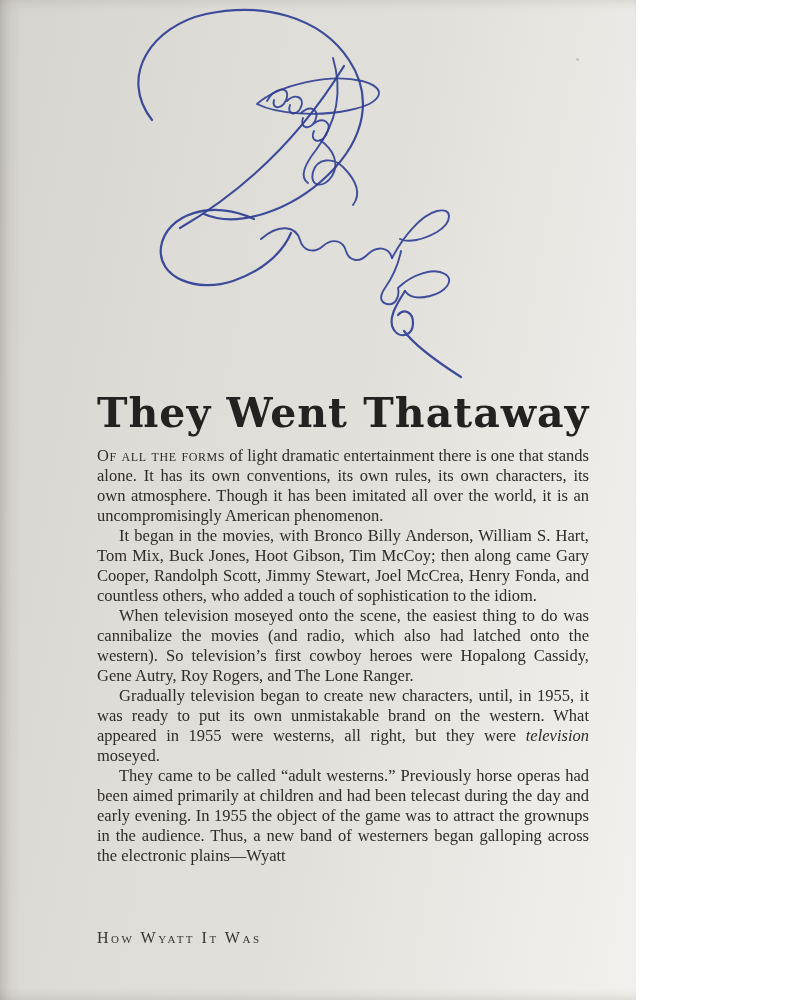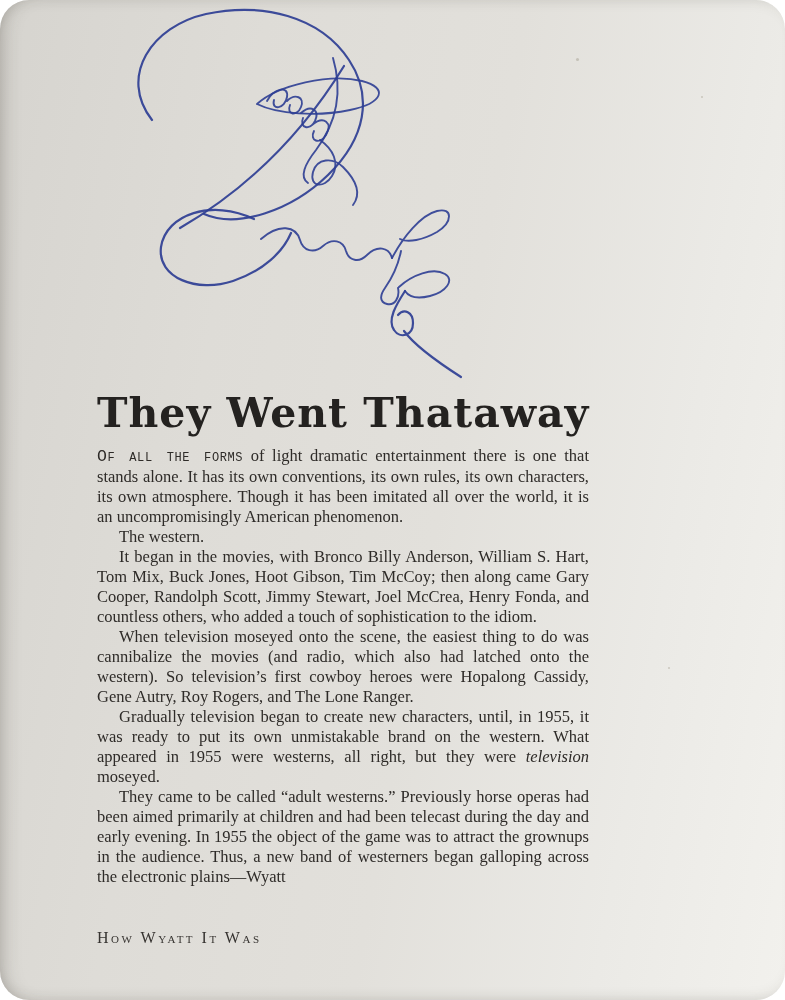--- a/index.html
+++ b/index.html
@@ -1,26 +1,25 @@
 <!DOCTYPE html>
 <html><head>
 <meta charset="utf-8">
 <style>
   html, body { margin: 0; padding: 0; }
   .page {
     position: relative;
-    width: 785px;
+    width: 636px;
     height: 1000px;
     overflow: hidden;
     background: linear-gradient(100deg, #d6d4cf 0%, #dedcd7 28%, #e2e0db 55%, #ebeae6 80%, #f2f1ed 100%);
     box-shadow: inset 14px 0 20px -14px rgba(60,55,45,0.35),
                 inset 0 -10px 16px -12px rgba(60,55,45,0.18),
                 inset 0 12px 16px -14px rgba(60,55,45,0.12);
     font-family: "Liberation Serif", serif;
-    border-radius: 29px;
   }
   .signature-svg {
     position: absolute;
     left: 0; top: 0;
     width: 785px; height: 1000px;
     stroke: var(--ink, #2e3e94);
   }
   .signature-svg path {
     fill: none;
     stroke-linecap: round;
@@ -51,21 +50,20 @@
     text-align: justify;
     color: #2e2b28;
     -webkit-hyphens: none;
     hyphens: none;
   }
   .body-text p { margin: 0; }
   .body-text p.indent { text-indent: 22px; }
   .seg-smallcaps {
     font-variant: small-caps;
     letter-spacing: 0.6px;
-    font-family: Liberation Mono, monospace;
   }
   .seg-italic { font-style: italic; }
   .running-footer {
     position: absolute;
     left: 97px;
     top: 929px;
     font-size: 16px;
     font-variant: small-caps;
     letter-spacing: 2.5px;
     color: #363330;
@@ -102,21 +100,20 @@
 
     <path class="sig-fine" d="M 401 251 C 398 266 392 278 385 288 C 380 295 379 302 387 304 C 395 306 400 297 398 288 M 399 287 C 412 275 433 267 445 274 C 455 280 446 292 430 296 C 418 299 409 297 405 291"></path>
 
     <path class="sig-main" d="M 405 291 C 396 305 387 320 394 330 C 400 339 413 336 413 323 C 413 312 404 308 398 315 M 404 331 C 415 346 436 361 461 377"></path>
   </svg>
 
   <h1 class="page-title">They Went Thataway</h1>
 
   <div class="body-text" id="body-text">
       <p><span class="seg-smallcaps">Of all the forms</span><span> of light dramatic entertainment there is one that stands alone. It has its own conventions, its own rules, its own characters, its own atmosphere. Though it has been imitated all over the world, it is an uncompromisingly American phenomenon.</span></p>
-      <p class="indent"><span>The western.</span></p>
       <p class="indent"><span>It began in the movies, with Bronco Billy Anderson, William S. Hart, Tom Mix, Buck Jones, Hoot Gibson, Tim McCoy; then along came Gary Cooper, Randolph Scott, Jimmy Stewart, Joel McCrea, Henry Fonda, and countless others, who added a touch of sophistication to the idiom.</span></p>
       <p class="indent"><span>When television moseyed onto the scene, the easiest thing to do was cannibalize the movies (and radio, which also had latched onto the western). So television’s first cowboy heroes were Hopalong Cassidy, Gene Autry, Roy Rogers, and The Lone Ranger.</span></p>
       <p class="indent"><span>Gradually television began to create new characters, until, in 1955, it was ready to put its own unmistakable brand on the western. What appeared in 1955 were westerns, all right, but they were </span><span class="seg-italic">television</span><span> moseyed.</span></p>
       <p class="indent"><span>They came to be called “adult westerns.” Previously horse operas had been aimed primarily at children and had been telecast during the day and early evening. In 1955 the object of the game was to attract the grownups in the audience. Thus, a new band of westerners began galloping across the electronic plains—Wyatt</span></p>
     </div>
 
   <div class="running-footer">How Wyatt It Was</div>
 
   <span class="speck speck1"></span>
   <span class="speck speck2"></span>

